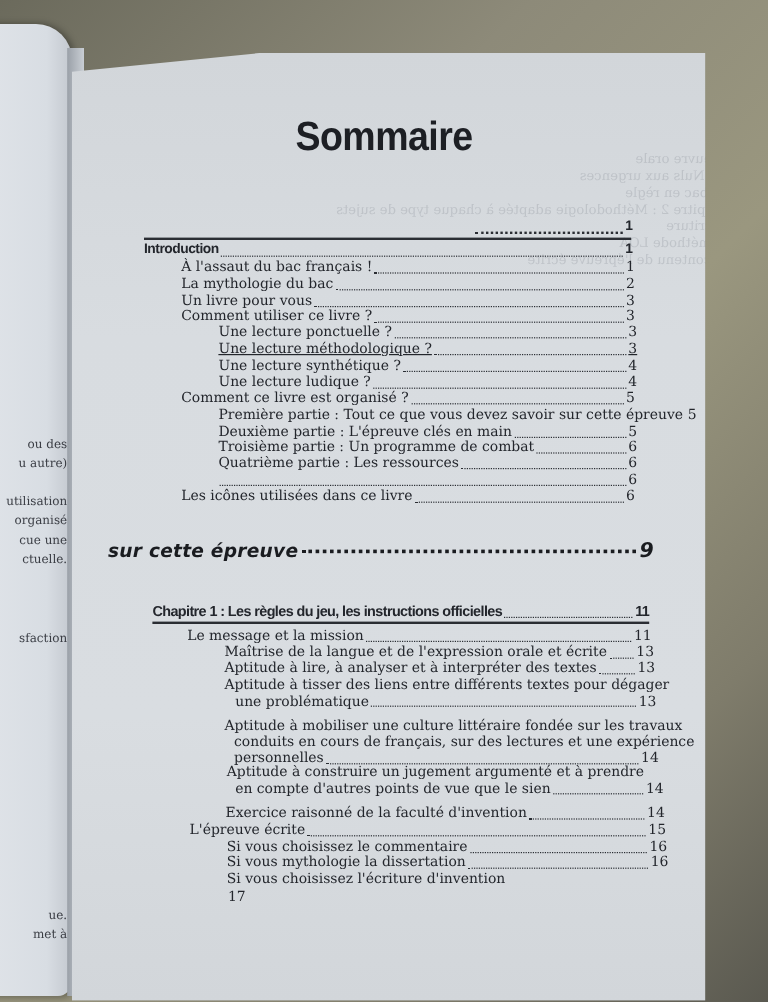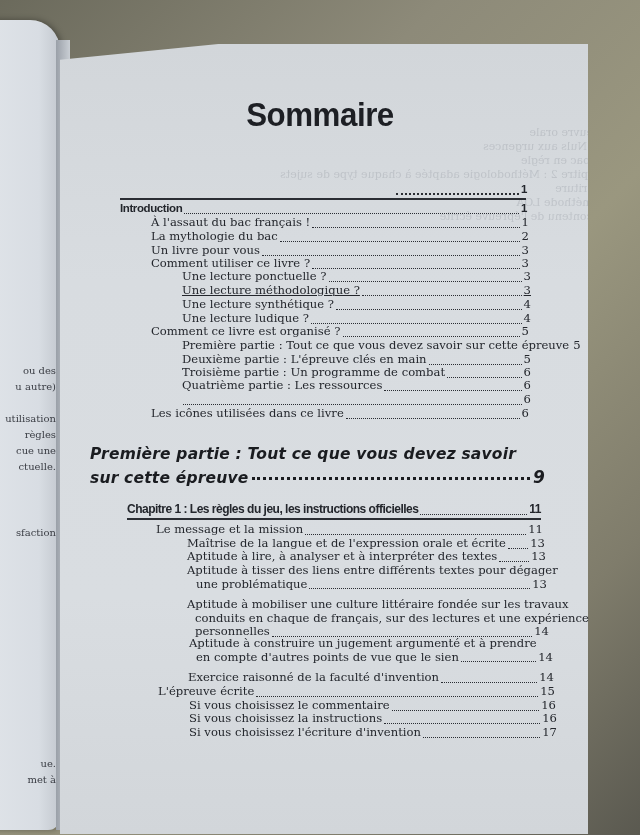--- a/index.html
+++ b/index.html
@@ -64,21 +64,21 @@
     .part .pg { font-size: 17px; }
     .wrap { position: absolute; color: #23262c; font-size: 11.6px; white-space: nowrap; }
   </style>
 </head>
 <body>
 
 <div class="left-page" id="leftpage">
     <span class="frag" style="top: 345px;">ou des</span>
     <span class="frag" style="top: 361px;">u autre)</span>
     <span class="frag" style="top: 393px;">utilisation</span>
-    <span class="frag" style="top: 409px;">règles</span>
+    <span class="frag" style="top: 409px;">organisé</span>
     <span class="frag" style="top: 425px;">cue une</span>
     <span class="frag" style="top: 441px;">ctuelle.</span>
     <span class="frag" style="top: 507px;">sfaction</span>
     <span class="frag" style="top: 738px;">ue.</span>
     <span class="frag" style="top: 754px;">met à</span>
   </div>
 <div class="gutter"></div>
 <div class="page">
   <div class="bleed" id="bleed">
       <div>L'oeuvre orale</div>
@@ -171,21 +171,20 @@
     <div class="row " style="left: 182px; width: 349px; top: 392px;">
       <span class="dots"></span>
       <span class="pg">6</span>
     </div>
     <div class="row " style="left: 151px; width: 378px; top: 406px;">
       <span class="lbl">Les icônes utilisées dans ce livre</span>
       <span class="dots"></span>
       <span class="pg">6</span>
     </div>
     <div class="part" style="top: 445px;">
-      <div>Première partie : Tout ce que vous devez savoir</div>
       <div class="line2">
         <span>sur cette épreuve</span>
         <span class="dots"></span>
         <span class="pg">9</span>
       </div>
     </div>
     <div class="row chap" style="left: 127px; width: 414px; top: 502px;">
       <span class="lbl">Chapitre 1 : Les règles du jeu, les instructions officielles</span>
       <span class="dots"></span>
       <span class="pg">11</span>
@@ -206,21 +205,21 @@
       <span class="dots"></span>
       <span class="pg">13</span>
     </div>
     <div class="wrap" style="left: 187px; top: 563px;">Aptitude à tisser des liens entre différents textes pour dégager</div>
     <div class="row " style="left: 196px; width: 351px; top: 576.5px;">
       <span class="lbl">une problématique</span>
       <span class="dots"></span>
       <span class="pg">13</span>
     </div>
     <div class="wrap" style="left: 187px; top: 597px;">Aptitude à mobiliser une culture littéraire fondée sur les travaux</div>
-    <div class="wrap" style="left: 195px; top: 610.5px;">conduits en chaque de français, sur des lectures et une expérience</div>
+    <div class="wrap" style="left: 195px; top: 610.5px;">conduits en cours de français, sur des lectures et une expérience</div>
     <div class="row " style="left: 195px; width: 354px; top: 624px;">
       <span class="lbl">personnelles</span>
       <span class="dots"></span>
       <span class="pg">14</span>
     </div>
     <div class="wrap" style="left: 189px; top: 636px;">Aptitude à construire un jugement argumenté et à prendre</div>
     <div class="row " style="left: 196px; width: 357px; top: 649.5px;">
       <span class="lbl">en compte d'autres points de vue que le sien</span>
       <span class="dots"></span>
       <span class="pg">14</span>
@@ -234,22 +233,22 @@
       <span class="lbl">L'épreuve écrite</span>
       <span class="dots"></span>
       <span class="pg">15</span>
     </div>
     <div class="row " style="left: 189px; width: 367px; top: 698px; text-align: right;">
       <span class="lbl">Si vous choisissez le commentaire</span>
       <span class="dots"></span>
       <span class="pg">16</span>
     </div>
     <div class="row " style="left: 189px; width: 368px; top: 711px;">
-      <span class="lbl">Si vous choisissez la instructions</span>
+      <span class="lbl">Si vous mythologie la dissertation</span>
       <span class="dots"></span>
       <span class="pg">16</span>
     </div>
-    <div class="row " style="left: 189px; width: 368px; top: 725px;">
+    <div class="row " style="left: 189px; width: 368px; top: 725px; flex-direction: column;">
       <span class="lbl">Si vous choisissez l'écriture d'invention</span>
       <span class="dots"></span>
       <span class="pg">17</span>
     </div>
   </div>
 
 </body></html>

